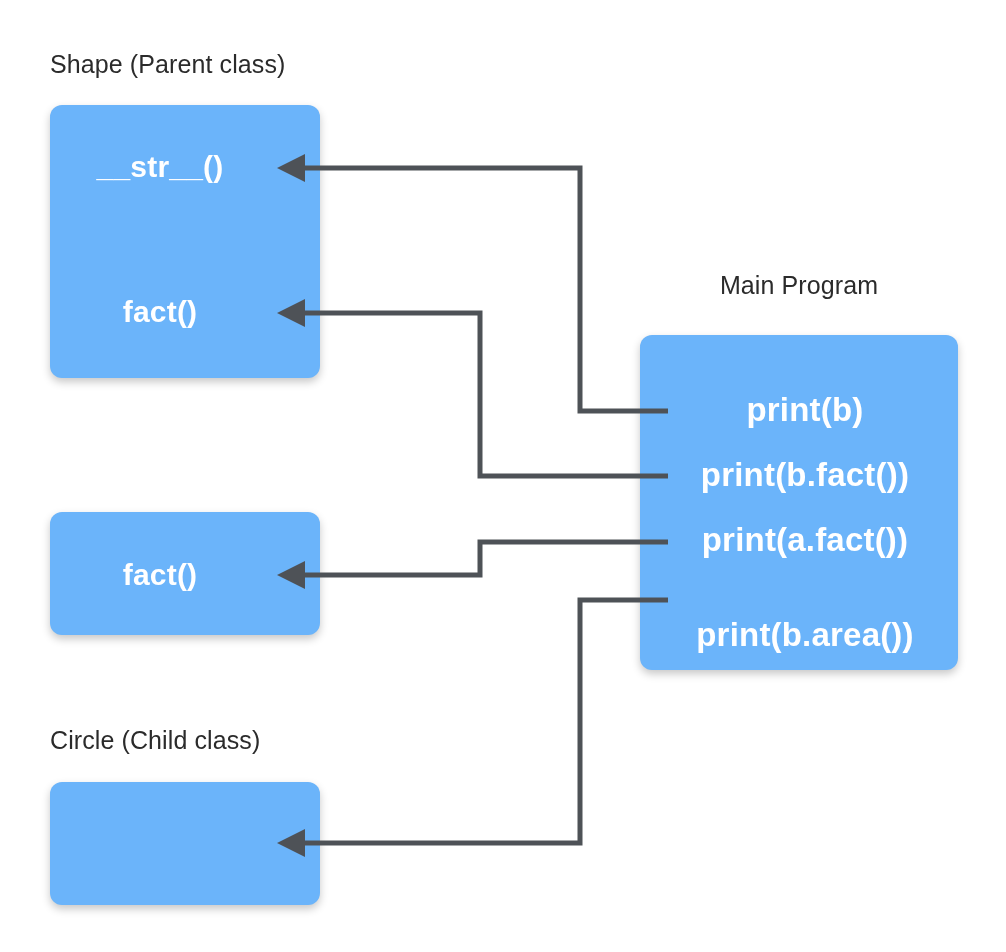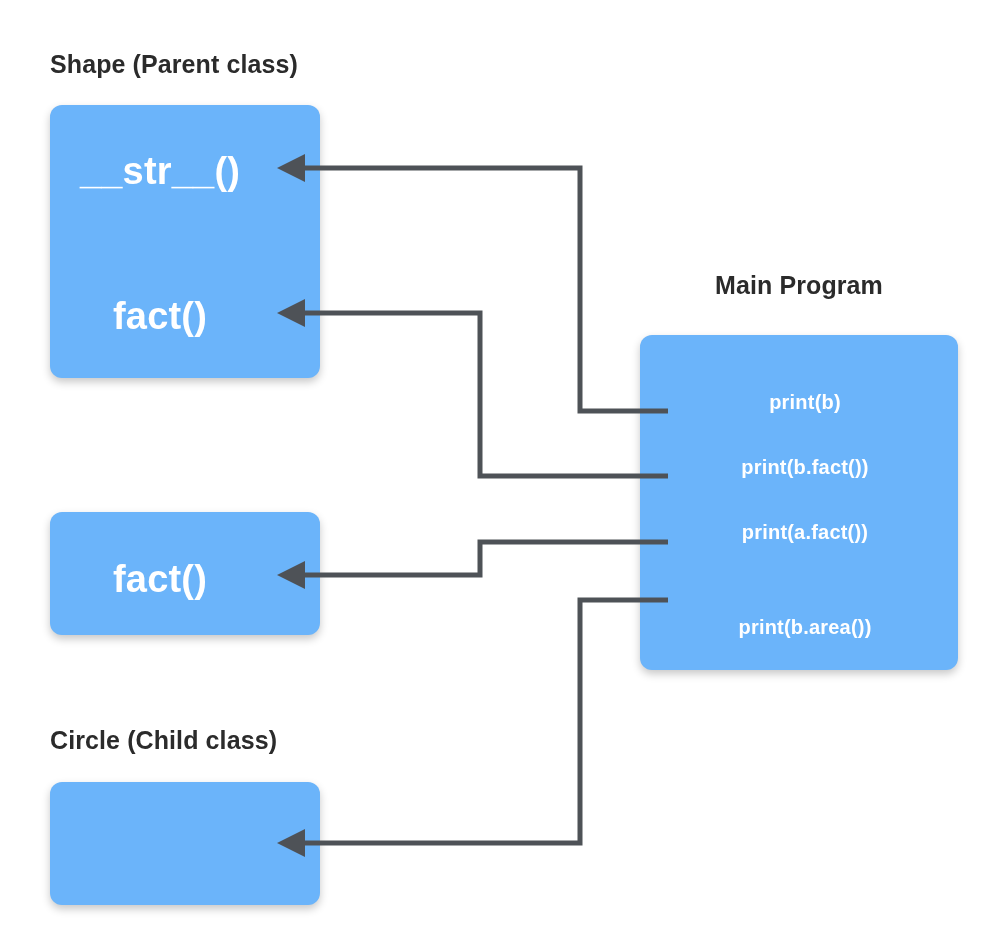--- a/index.html
+++ b/index.html
@@ -16,48 +16,48 @@
     position: relative;
     width: 1006px;
     height: 952px;
     background: #ffffff;
     overflow: hidden;
   }
   .caption {
     position: absolute;
     font-family: "Liberation Sans", sans-serif;
     font-size: 25px;
-    font-weight: 700;
+    font-weight: 400;
     color: #2b2b2b;
     white-space: nowrap;
     letter-spacing: 0.1px;
   }
   .box {
     position: absolute;
     background: #6BB4FA;
     border-radius: 12px;
     box-shadow: 0 4px 9px rgba(0,0,0,0.22);
     box-sizing: border-box;
   }
   .method {
     position: absolute;
     color: #ffffff;
     font-family: "Liberation Sans", sans-serif;
     font-weight: bold;
-    font-size: 38px;
+    font-size: 30px;
     white-space: nowrap;
     text-align: center;
     letter-spacing: 0.2px;
   }
   .stmt {
     position: absolute;
     color: #ffffff;
     font-family: "Liberation Sans", sans-serif;
     font-weight: bold;
-    font-size: 20px;
+    font-size: 33px;
     white-space: nowrap;
     text-align: center;
     letter-spacing: 0.2px;
   }
   #wires {
     position: absolute;
     left: 0; top: 0;
     width: 1006px;
     height: 952px;
     pointer-events: none;

